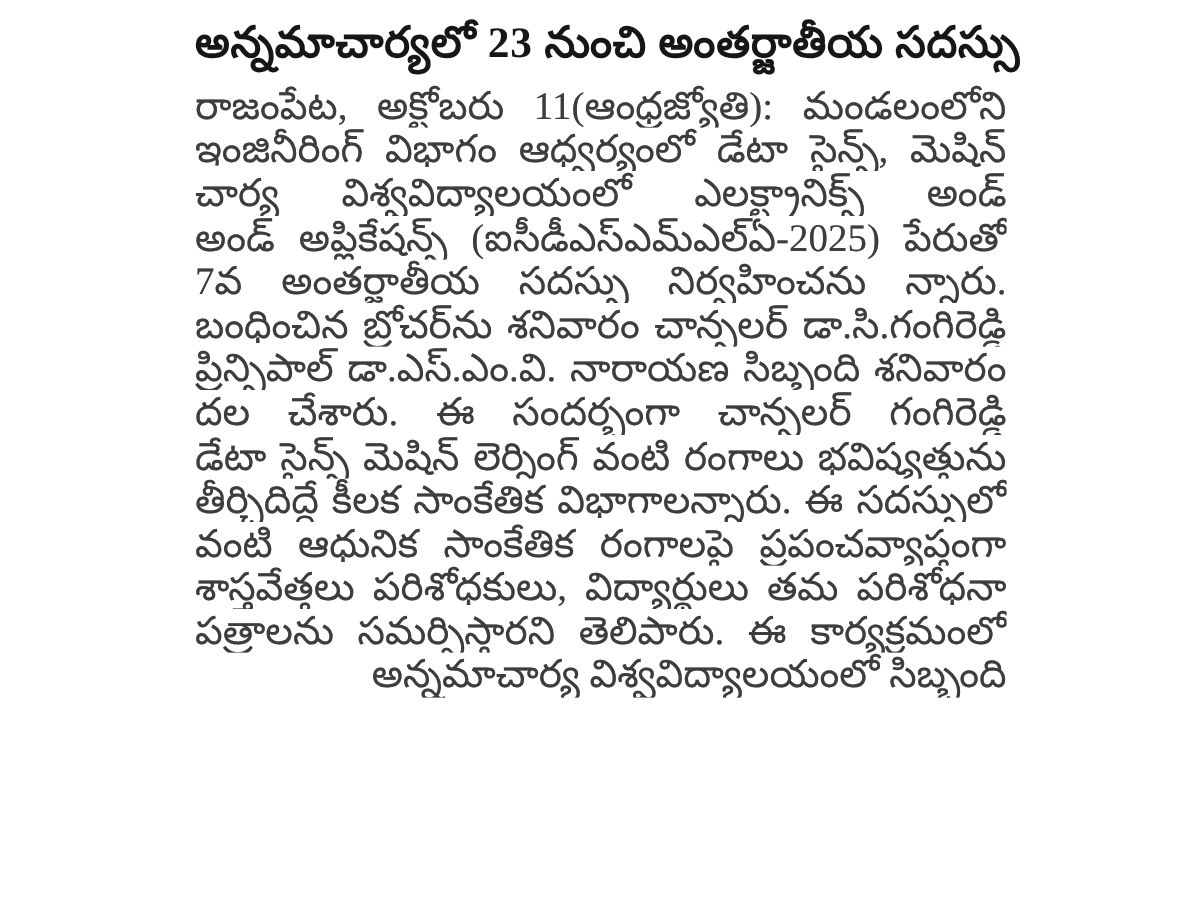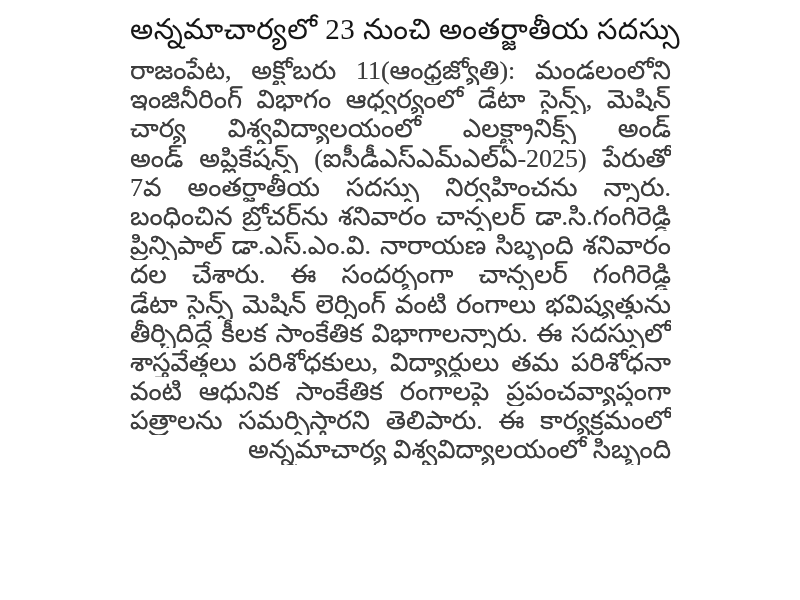--- a/index.html
+++ b/index.html
@@ -20,21 +20,21 @@
   }
 
   .clipping {
     position: absolute;
     left: 130px;
     top: 10px;
     width: 541px;
   }
 
   .headline {
-    font-weight: 400;
+    font-weight: 700;
     font-size: 29px;
     line-height: 38px;
     color: var(--headline-color, #161616);
     letter-spacing: 0.5px;
     white-space: nowrap;
     text-align: left;
     margin-bottom: 8px;
   }
 
   .article-body {
@@ -70,19 +70,19 @@
         <div class="body-line">రాజంపేట, అక్టోబరు 11(ఆంధ్రజ్యోతి): మండలంలోని అన్నమా</div>
         <div class="body-line">ఇంజినీరింగ్ విభాగం ఆధ్వర్యంలో డేటా సైన్స్, మెషిన్ లెర్నింగ్</div>
         <div class="body-line">చార్య విశ్వవిద్యాలయంలో ఎలక్ట్రానిక్స్ అండ్ కమ్యూనికేషన్</div>
         <div class="body-line">అండ్ అప్లికేషన్స్ (ఐసీడీఎస్ఎమ్ఎల్ఏ-2025) పేరుతో డిసెం</div>
         <div class="body-line">7వ అంతర్జాతీయ సదస్సు నిర్వహించను న్నారు. ఇందుకు సం</div>
         <div class="body-line">బంధించిన బ్రోచర్‌ను శనివారం చాన్సలర్ డా.సి.గంగిరెడ్డి , వైస్</div>
         <div class="body-line">ప్రిన్సిపాల్ డా.ఎస్.ఎం.వి. నారాయణ సిబ్బంది శనివారం విడు</div>
         <div class="body-line">దల చేశారు. ఈ సందర్భంగా చాన్సలర్ గంగిరెడ్డి మాట్లాడుతూ</div>
         <div class="body-line">డేటా సైన్స్ మెషిన్ లెర్నింగ్ వంటి రంగాలు భవిష్యత్తును</div>
         <div class="body-line">తీర్చిదిద్దే కీలక సాంకేతిక విభాగాలన్నారు. ఈ సదస్సులో డేటా</div>
+        <div class="body-line">వంటి ఆధునిక సాంకేతిక రంగాలపై ప్రపంచవ్యాప్తంగా ఉన్న</div>
         <div class="body-line">శాస్త్రవేత్తలు పరిశోధకులు, విద్యార్థులు తమ పరిశోధనా</div>
-        <div class="body-line">వంటి ఆధునిక సాంకేతిక రంగాలపై ప్రపంచవ్యాప్తంగా ఉన్న</div>
         <div class="body-line">పత్రాలను సమర్పిస్తారని తెలిపారు. ఈ కార్యక్రమంలో</div>
         <div class="body-line last-line">అన్నమాచార్య విశ్వవిద్యాలయంలో సిబ్బంది పాల్గొన్నారు.</div>
       </div>
   </article>
 </div>
 
 </body></html>

